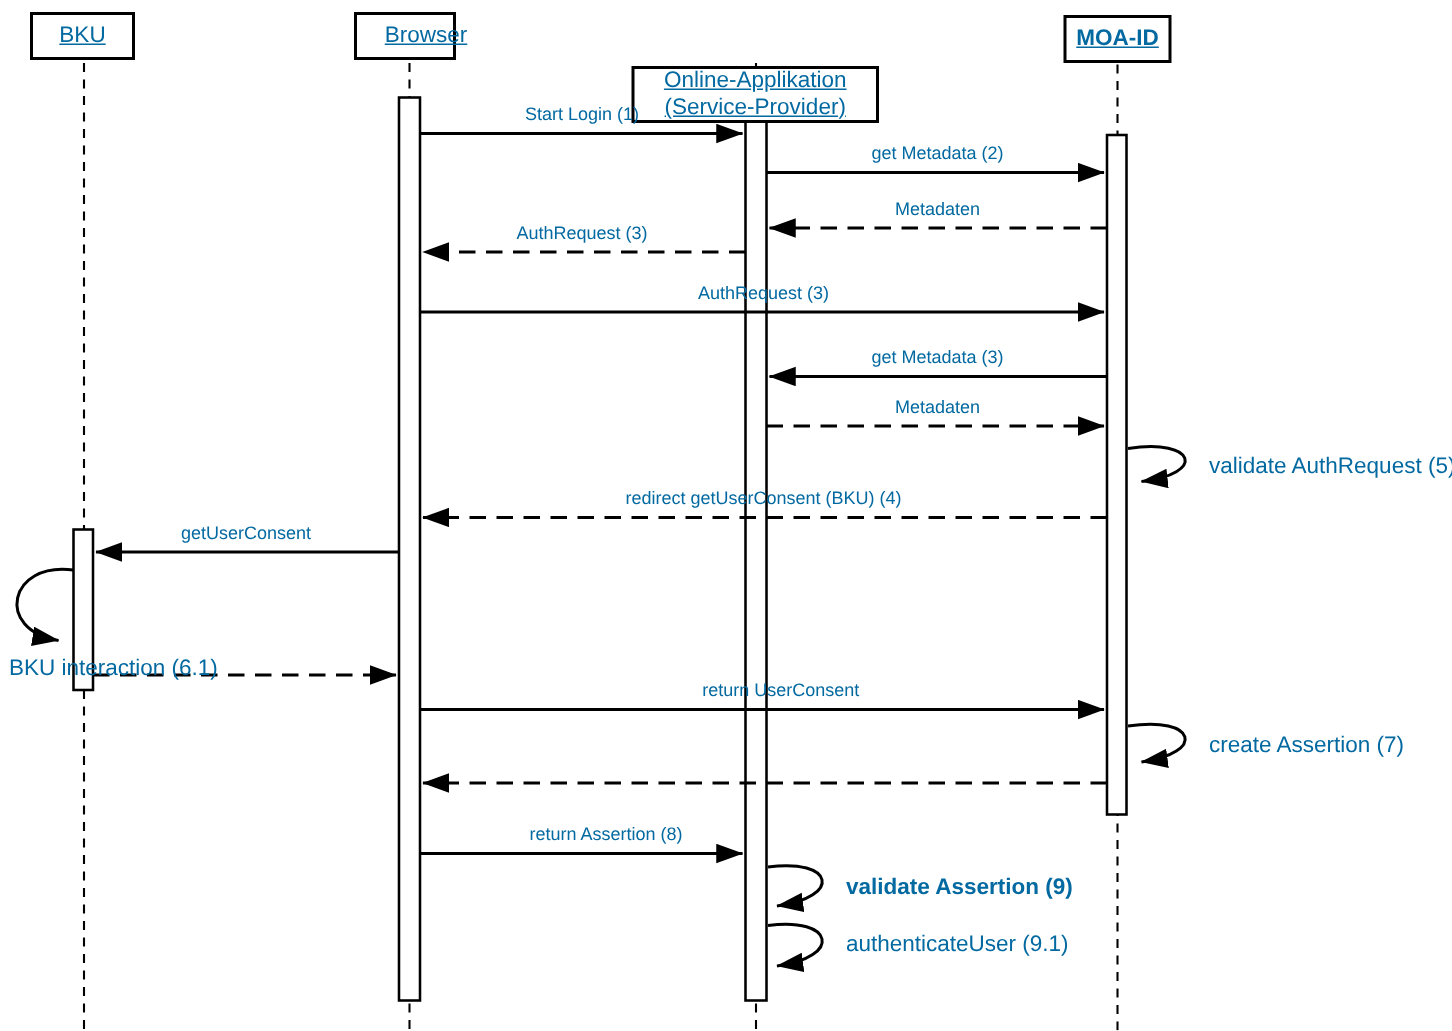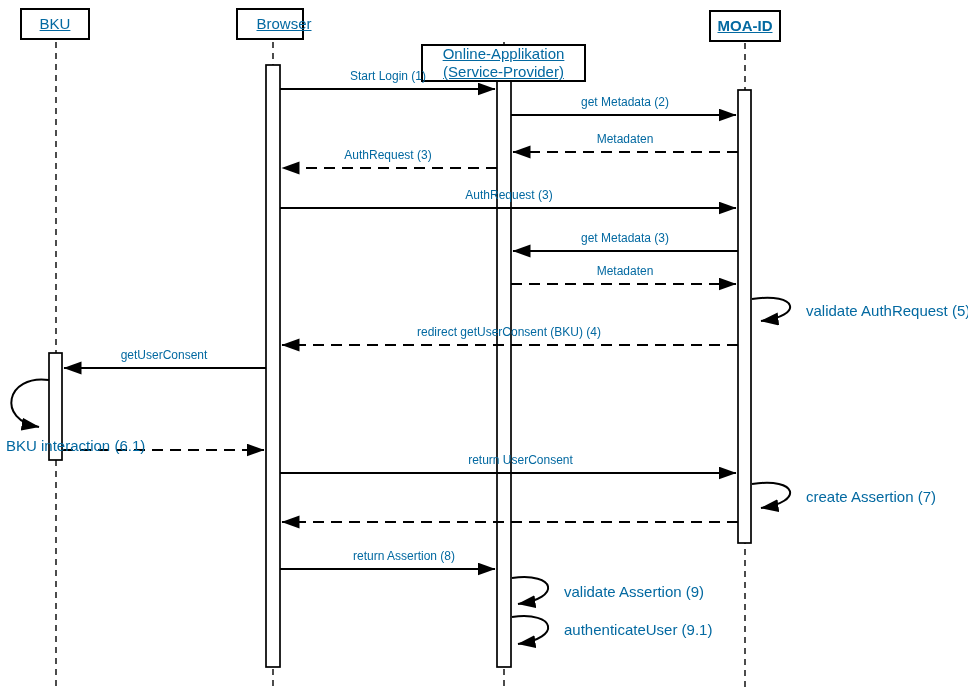--- a/index.html
+++ b/index.html
@@ -105,16 +105,16 @@
   <div class="msg-label" style="left:509px; top:187px;">AuthRequest (3)</div>
   <div class="msg-label" style="left:625px; top:230px;">get Metadata (3)</div>
   <div class="msg-label" style="left:625px; top:263px;">Metadaten</div>
   <div class="loop-label" style="left:806px; top:303px;">validate AuthRequest (5)</div>
   <div class="msg-label" style="left:509px; top:324px;">redirect getUserConsent (BKU) (4)</div>
   <div class="msg-label" style="left:164px; top:347px;">getUserConsent</div>
   <div class="loop-label" style="left:6px; top:397px;margin-top:41px;">BKU interaction (6.1)</div>
   <div class="msg-label" style="left:509px; top:452px;padding-left:23px;">return UserConsent</div>
   <div class="loop-label" style="left:806px; top:489px;text-align:right;">create Assertion (7)</div>
   <div class="msg-label" style="left:388px; top:548px;margin-left:16px;">return Assertion (8)</div>
-  <div class="loop-label" style="left:564px; top:584px;">validate Assertion (9)</div>
+  <div class="loop-label" style="left:564px; top:584px;font-weight:bold;">validate Assertion (9)</div>
   <div class="loop-label" style="left:564px; top:622px;">authenticateUser (9.1)</div>
 
 </div>
 
 </body></html>

